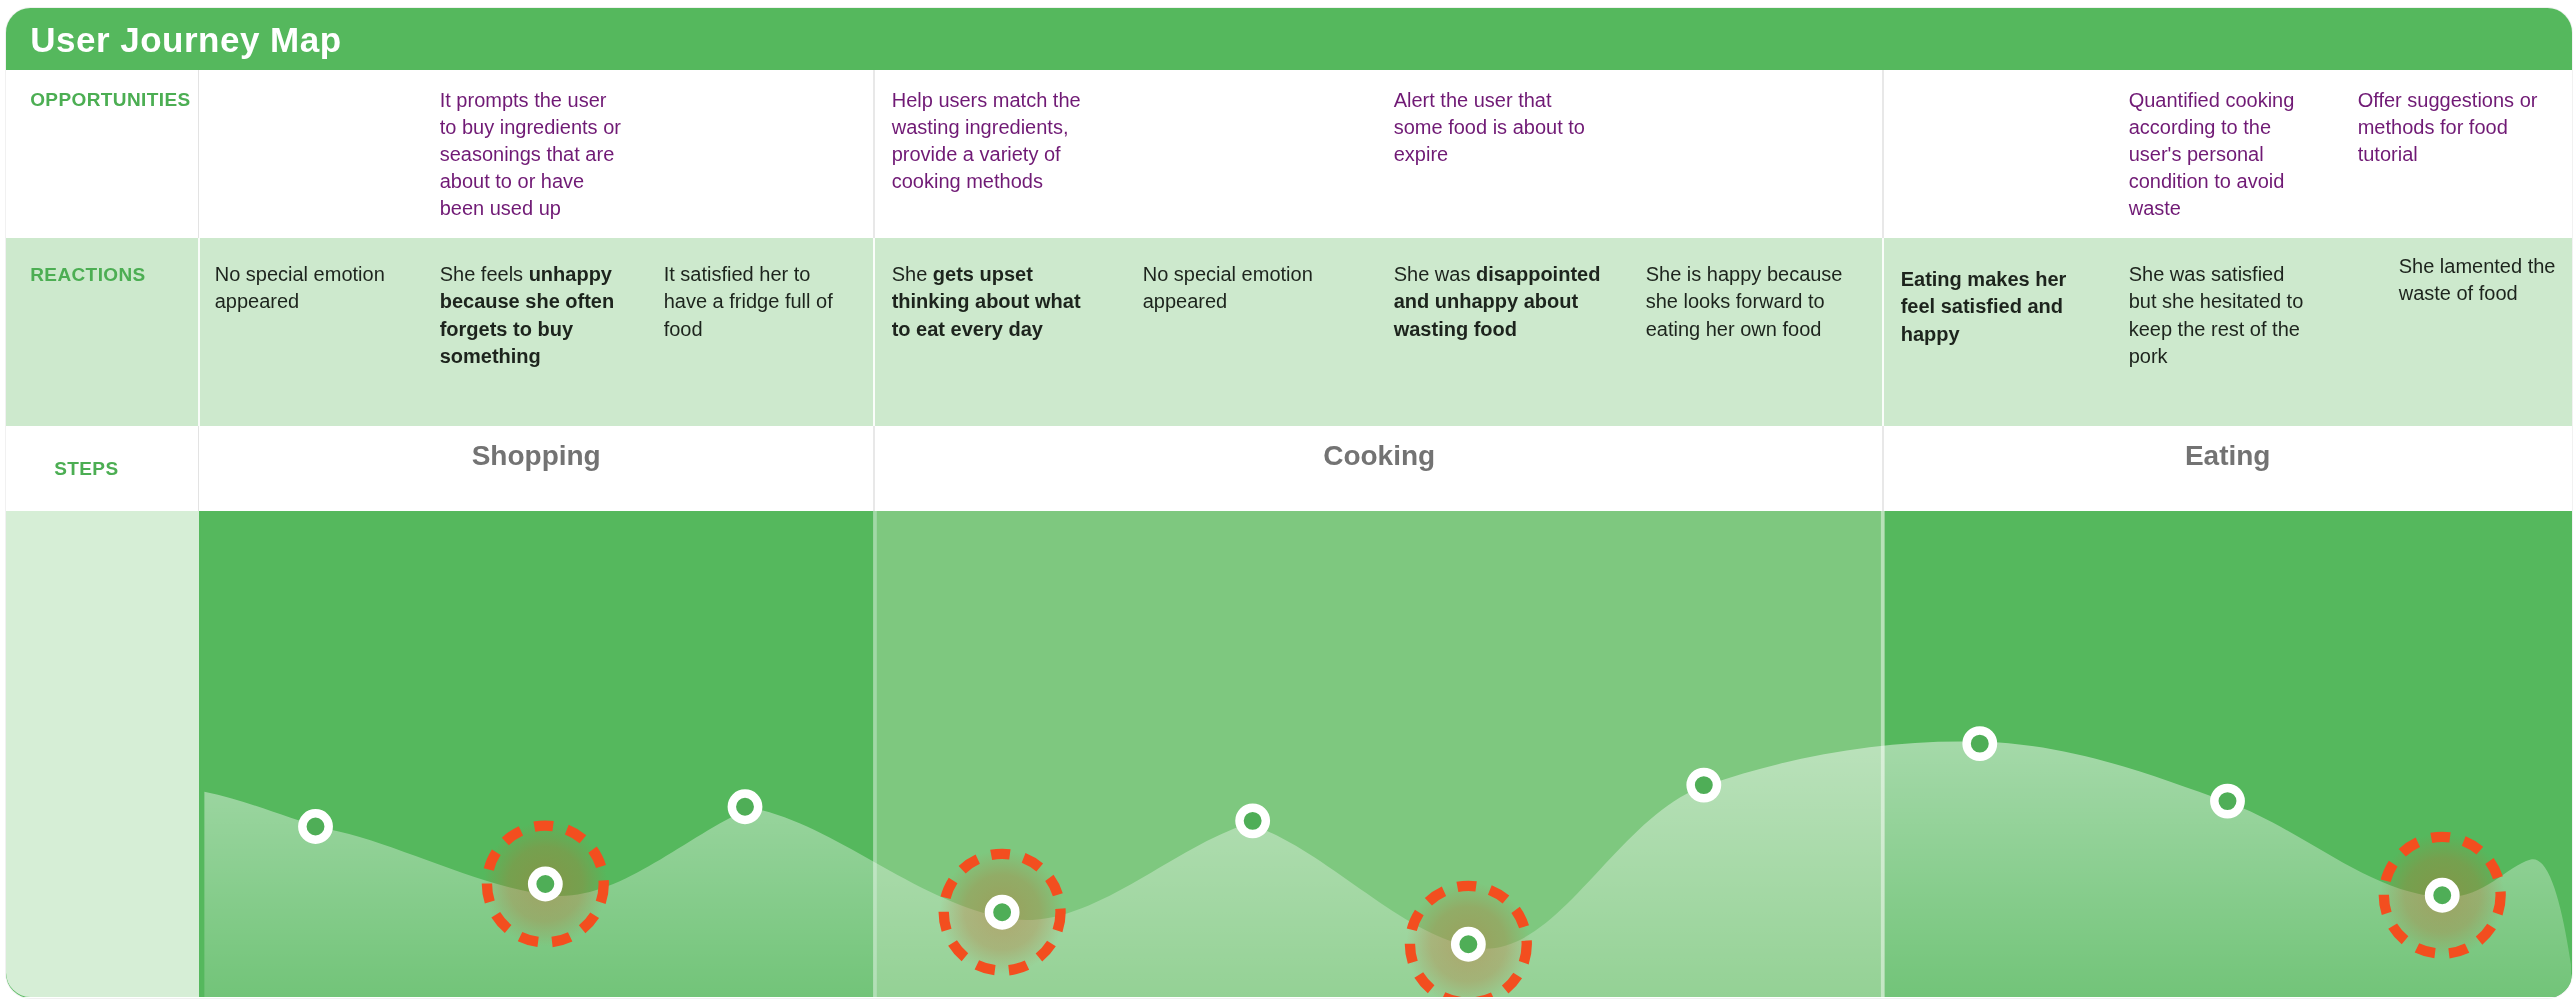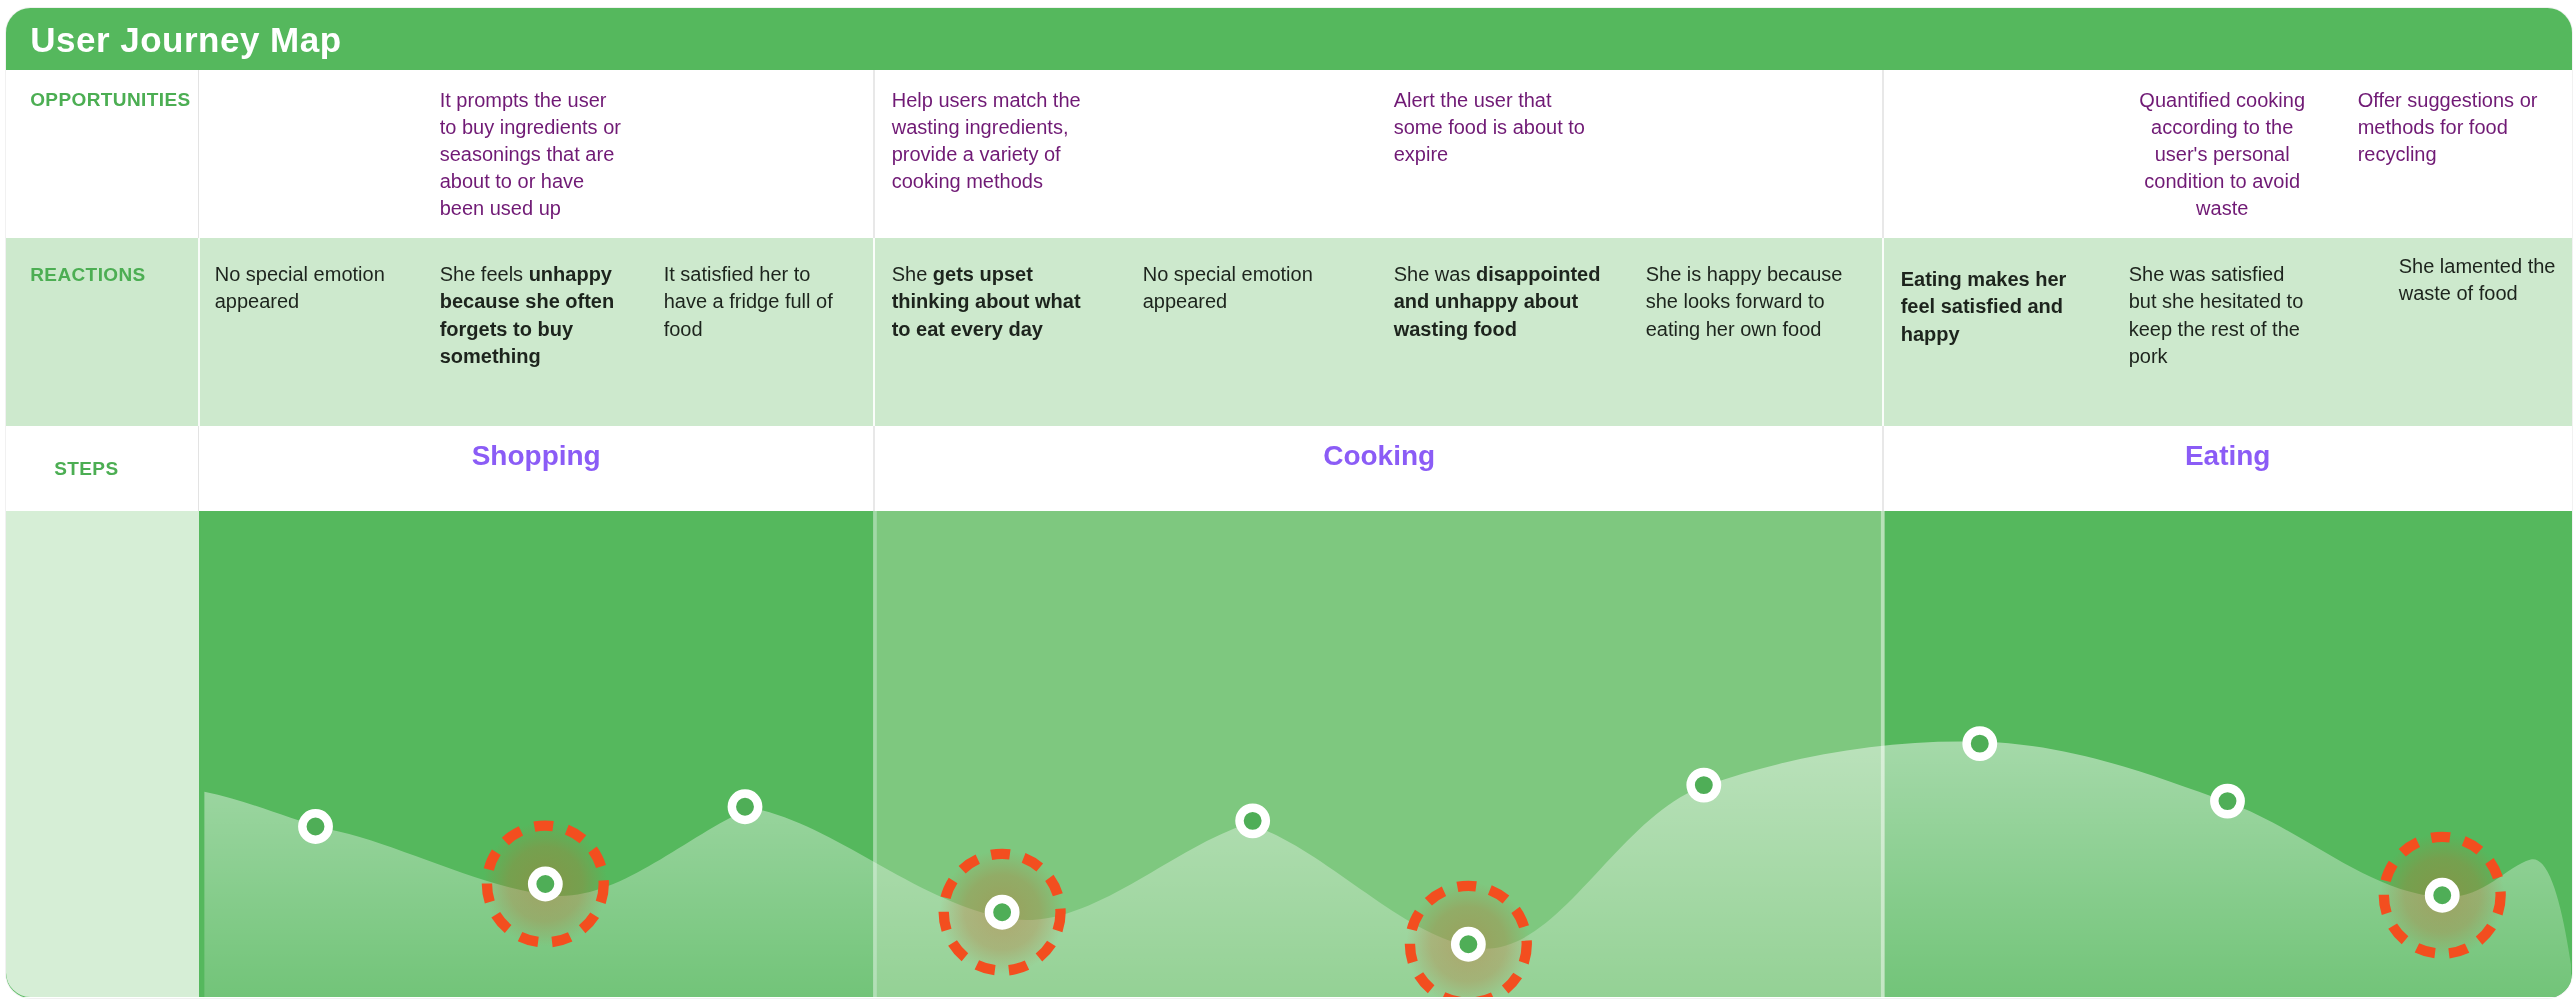--- a/index.html
+++ b/index.html
@@ -19,21 +19,21 @@
   
   .rowlabel{position:absolute;left:24.5px;color:#4cae53;font-weight:800;font-size:19px;letter-spacing:0.4px;}
   
   .vline{position:absolute;width:1.9px;}
   
   .opp-cell{position:absolute;color:#701a75;font-size:20px;line-height:1.36;font-weight:400;}
   .rea-cell{position:absolute;color:#1d241d;font-size:20px;line-height:1.38;}
   .rea-cell b{font-weight:700;text-align:right;}
   .act-cell{position:absolute;color:#ffffff;font-size:20px;line-height:1.36;}
   .step-title{position:absolute;top:418px;height:60px;display:flex;align-items:center;justify-content:center;
-              color:#8b5cf6;font-size:28px;font-weight:700;}
+              color:#737373;font-size:28px;font-weight:700;}
   
   #act-panel{position:absolute;left:0;top:503px;width:193px;height:486px;background:#d6eed6;border-bottom-left-radius:24.5px;}
   #wave{position:absolute;left:193px;top:503px;}
 </style>
 </head>
 <body>
 
 <div id="stage">
   <div id="card">
 
@@ -69,24 +69,24 @@
         <div class="rea-cell" style="left: 1137px; top: 253px; width: 208px;"><span>No special emotion appeared</span></div>
         <div class="act-cell" style="left: 1139px; top: 526px; width: 202px;">She took out the whole beef and a bunch of spinach to prepare for cooking</div>
         <div class="opp-cell" style="left: 1388px; top: 79px; width: 210px;">Alert the user that some food is about to expire</div>
         <div class="rea-cell" style="left: 1388px; top: 253px; width: 208px;"><span>She was </span><b>disappointed and unhappy about wasting food</b></div>
         <div class="act-cell" style="left: 1390px; top: 526px; width: 202px;">She found that the beef had gone bad and she had to use pork for dinner</div>
         <div class="rea-cell" style="left: 1640px; top: 253px; width: 208px;"><span>She is happy because she looks forward to eating her own food</span></div>
         <div class="act-cell" style="left: 1641px; top: 526px; width: 202px;">She completed the food cooking with reference to the tutorial</div>
         <div class="step-title" style="left: 1879px; width: 686px;">Eating</div>
         <div class="rea-cell" style="left: 1895px; top: 258px; width: 185px; font-weight: bold;"><span>Eating makes her feel satisfied and happy</span></div>
         <div class="act-cell" style="left: 1896px; top: 526px; width: 180px;">She sat at the table and started to eat dinner, pork and spinach</div>
-        <div class="opp-cell" style="left: 2123px; top: 79px; width: 187px; text-align: center;">Quantified cooking according to the user's personal condition to avoid waste</div>
+        <div class="opp-cell" style="left: 2123px; top: 79px; width: 187px;">Quantified cooking according to the user's personal condition to avoid waste</div>
         <div class="rea-cell" style="left: 2123px; top: 253px; width: 185px;"><span>She was satisfied but she hesitated to keep the rest of the pork</span></div>
         <div class="act-cell" style="left: 2125px; top: 526px; width: 180px;">When she ate half of her dinner she realized she was full</div>
-        <div class="opp-cell" style="left: 2352px; top: 79px; width: 187px;">Offer suggestions or methods for food recycling</div>
+        <div class="opp-cell" style="left: 2352px; top: 79px; width: 187px;">Offer suggestions or methods for food tutorial</div>
         <div class="rea-cell" style="left: 2352px; top: 245px; width: 185px; margin-left: 41px;"><span>She lamented the waste of food</span></div>
         <div class="act-cell" style="left: 2354px; top: 526px; width: 180px;">She discarded the leftover spinach and put the steak in the refrigerator, she was going to eat the leftover steak tomorrow</div>
       </div>
 
     <svg id="wave" width="2372" height="486" viewBox="205 534 2517 516">
         <defs>
           <linearGradient id="fillGrad" x1="0" y1="760" x2="0" y2="1068" gradientUnits="userSpaceOnUse">
             <stop offset="0" stop-color="#ffffff" stop-opacity="0.50"></stop>
             <stop offset="1" stop-color="#ffffff" stop-opacity="0.16"></stop>
           </linearGradient>

